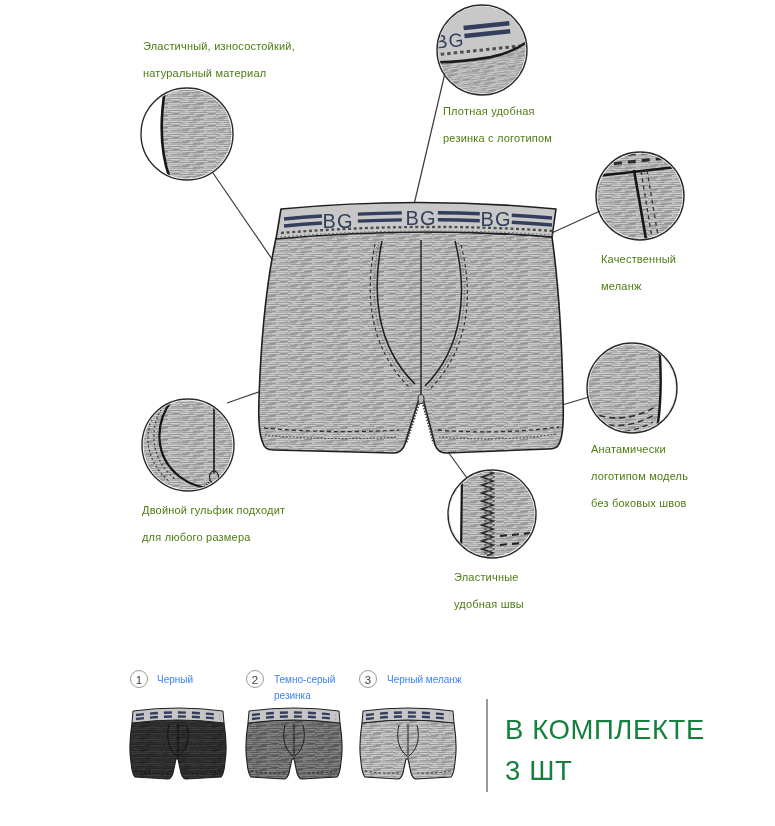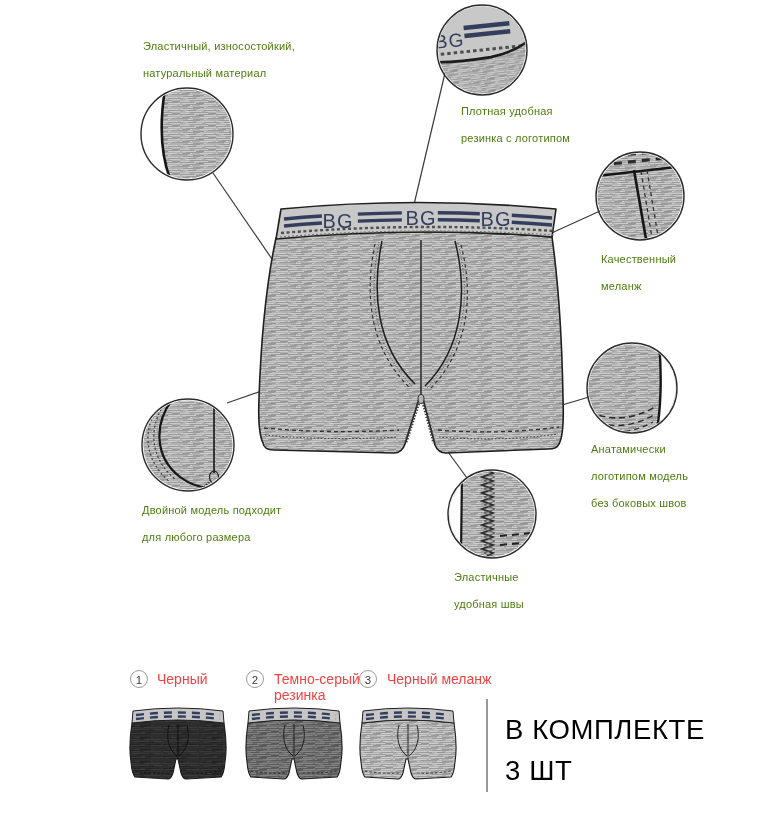--- a/index.html
+++ b/index.html
@@ -11,27 +11,27 @@
     position:absolute;font-size:11px;line-height:27px;letter-spacing:.2px;
     color:#4d7c0f;white-space:pre-line;
   }
   .lbl.clip{white-space:pre;overflow:hidden;width:184px;}
   #diagram{position:absolute;left:0;top:0;}
   .variant-badge{
     position:absolute;width:18px;height:18px;border:1px solid #9a9a9a;border-radius:50%;
     font-size:11.5px;line-height:18px;text-align:center;color:#3b3b3b;box-sizing:border-box;
   }
   .variant-label{
-    position:absolute;font-size:14px;line-height:15.5px;color:#ef4444;white-space:pre-line;
+    position:absolute;font-size:10px;line-height:15.5px;color:#3b82f6;white-space:pre-line;
   }
   .thumb{position:absolute;width:102px;height:88px;}
   #divider{position:absolute;left:486px;top:699px;width:2px;height:93px;background:#9a9a9a;}
   #bundle{
     position:absolute;left:505px;top:709px;font-size:27.5px;line-height:41px;
-    letter-spacing:.6px;color:#000000;white-space:pre-line;
+    letter-spacing:.6px;color:#15803d;white-space:pre-line;
   }
 </style>
 </head>
 <body>
 
 <svg id="diagram" width="775" height="660" viewBox="0 0 775 660">
   <defs>
     <pattern id="melL" patternUnits="userSpaceOnUse" width="36" height="12">
       <rect width="36" height="12" fill="#b2b2b2"></rect>
       <path d="M-2 1.5H13 M17 1.5H34 M5 3.5H22 M26 3.5H38 M-2 5.5H9 M14 5.5H30 M2 7.5H18 M24 7.5H37 M-2 9.5H12 M20 9.5H33 M8 11.5H26" stroke="#cbcbcb" stroke-width="1.1" fill="none"></path>
@@ -189,28 +189,28 @@
       <path d="M487,472 l6,3 l-11,4 l11,4 l-11,4 l11,4 l-11,4 l11,4 l-11,4 l11,4 l-11,4 l11,4 l-11,4 l11,4 l-11,4 l11,4 l-11,4 l11,4 l-11,4 l11,4 l-11,4 l11,4 l-6,3" fill="none" stroke="#5a5a5a" stroke-width=".9" transform="translate(2,2)"></path>
       <path d="M500,536 L532,533" fill="none" stroke="#222" stroke-width="2" stroke-dasharray="7 5"></path>
       <path d="M500,545 L532,542" fill="none" stroke="#222" stroke-width="2" stroke-dasharray="7 5"></path>
     </g>
     <circle cx="492" cy="514" r="44" fill="none" stroke="#2b2b2b" stroke-width="1.4"></circle>
   </g>
 </svg>
 
 <div class="lbl" style="left:143px;top:33px">Эластичный, износостойкий,
 натуральный материал</div>
-<div class="lbl" style="left:461px;top:98px">Плотная  удобная
+<div class="lbl" style="left:443px;top:98px">Плотная  удобная
 резинка с логотипом</div>
 <div class="lbl" style="left:601px;top:246px">Качественный
 меланж</div>
 <div class="lbl clip" style="left:591px;top:436px">Анатамически
 логотипом модель
 без боковых швов</div>
-<div class="lbl" style="left:142px;top:497px">Двойной модель подходит
+<div class="lbl" style="left:142px;top:497px">Двойной гульфик подходит
 для любого размера</div>
 <div class="lbl" style="left:454px;top:564px">Эластичные
 удобная швы</div>
 
 <span class="variant-badge" style="left:130px;top:670px">1</span>
 <span class="variant-label" style="left:157px;top:672px">Черный</span>
 <span class="variant-badge" style="left:246px;top:670px">2</span>
 <span class="variant-label" style="left:274px;top:672px">Темно-серый
 резинка</span>
 <span class="variant-badge" style="left:359px;top:670px">3</span>

